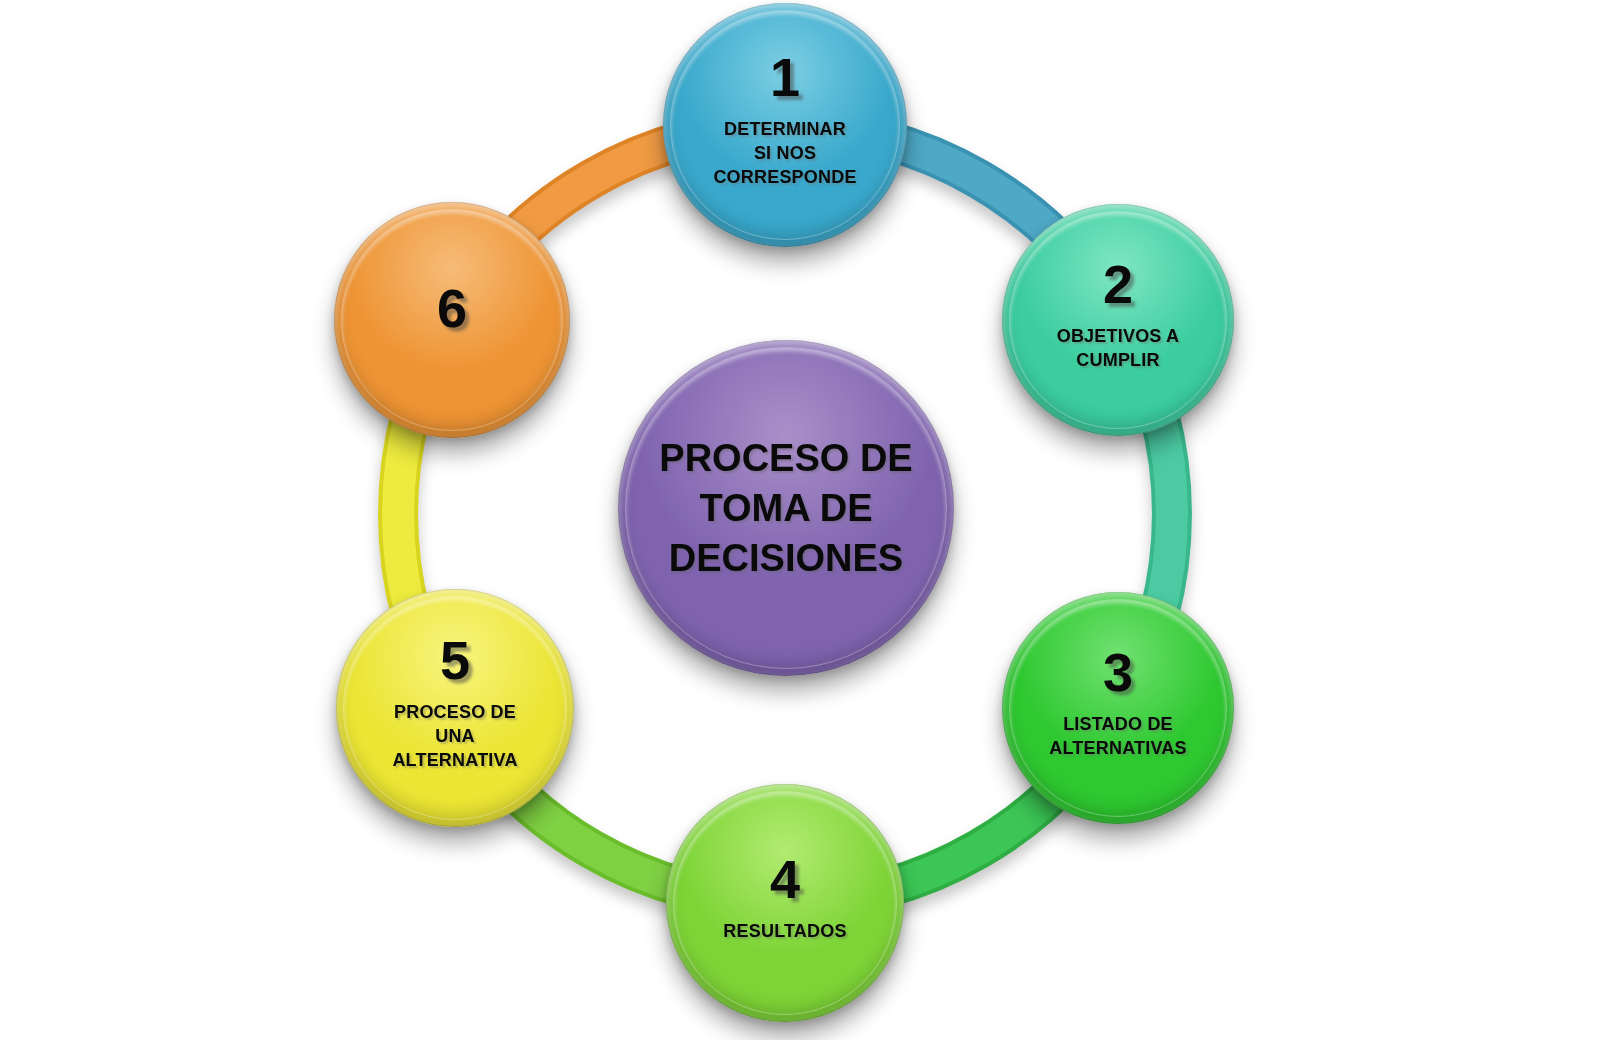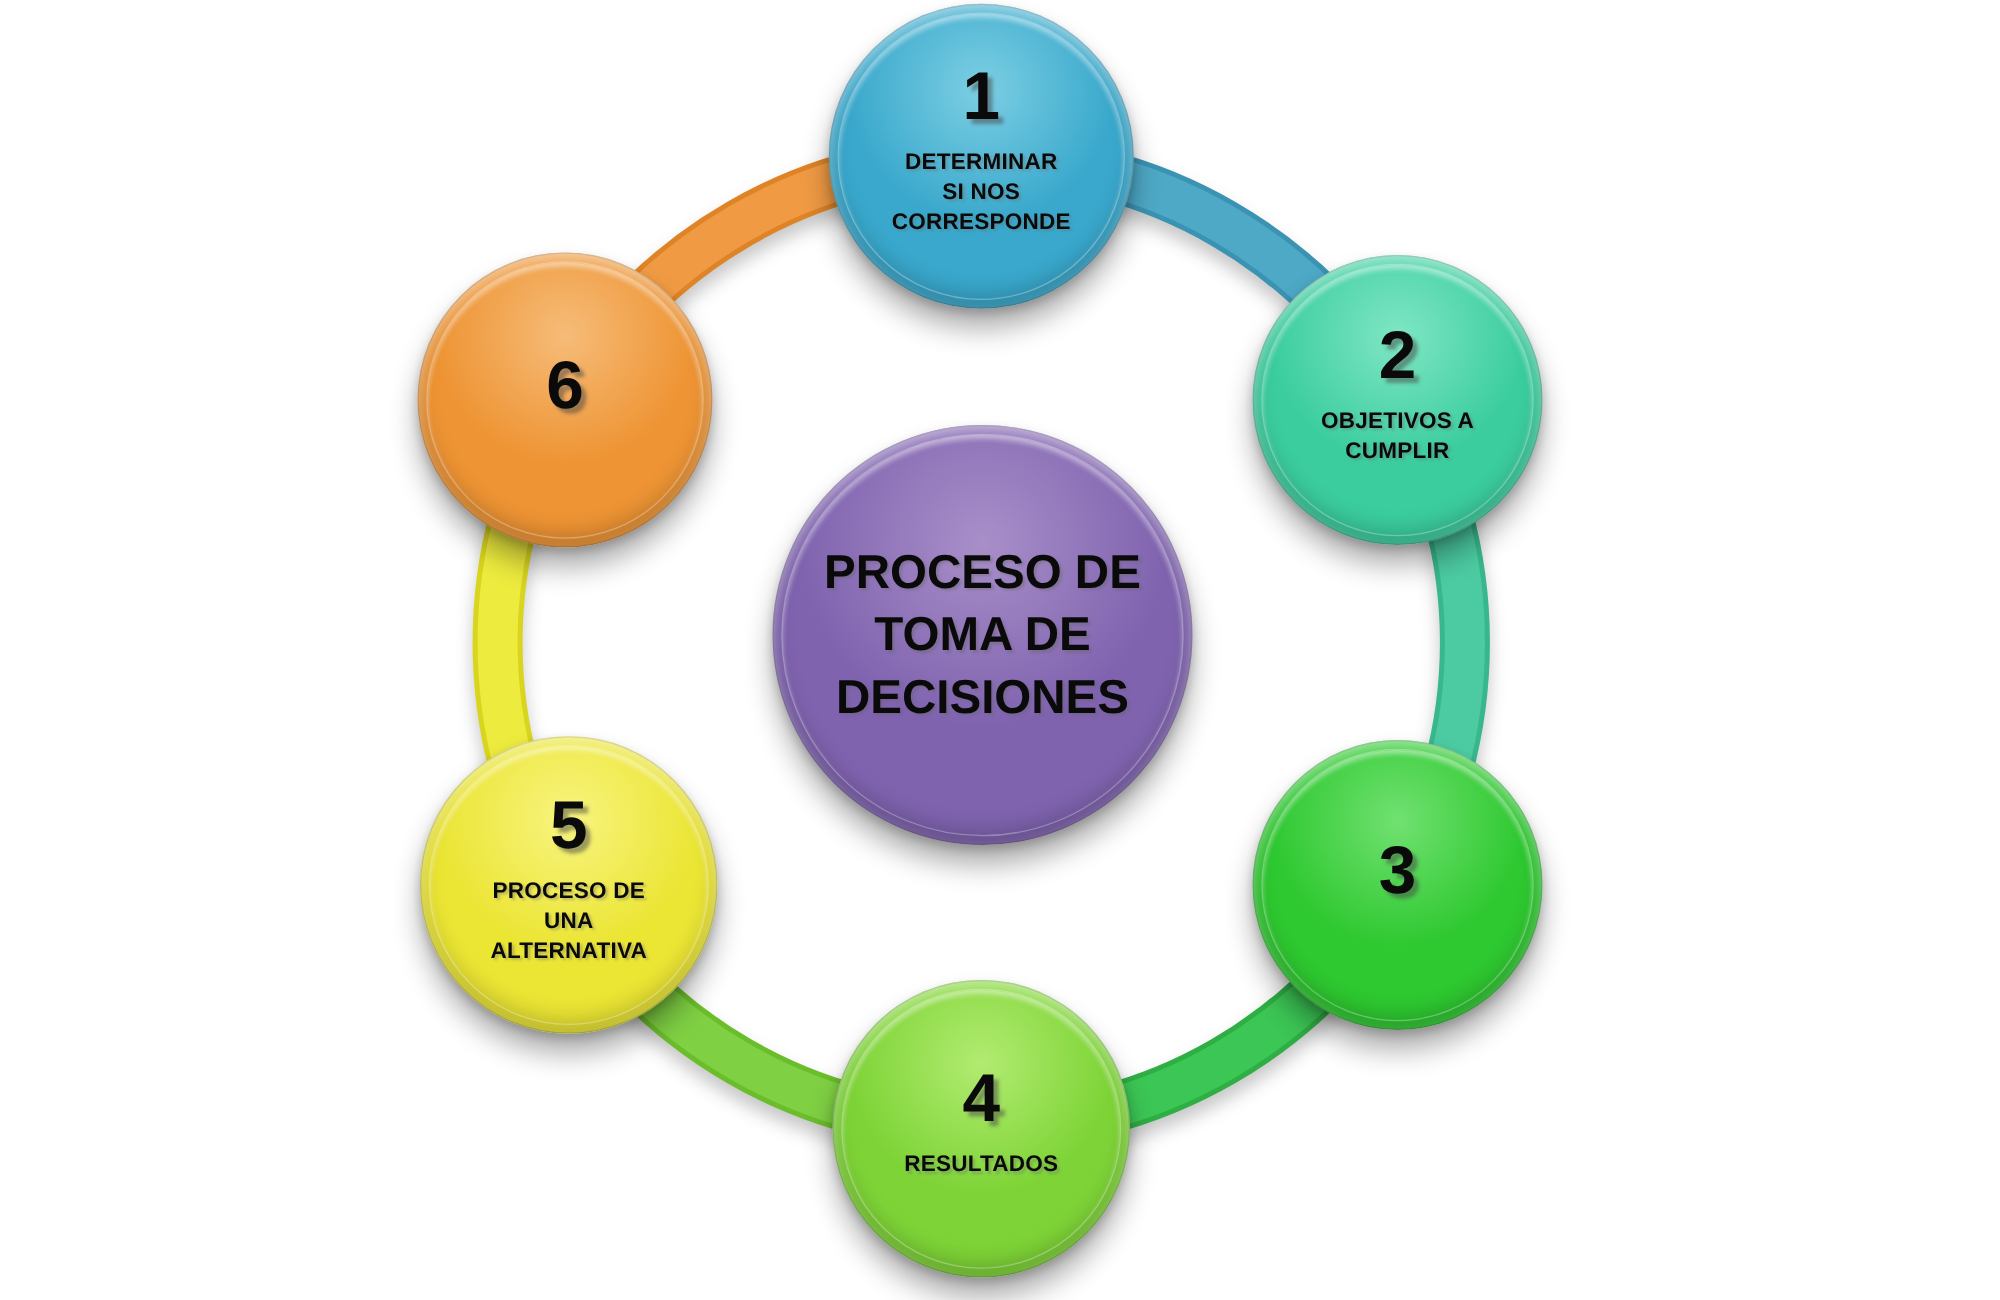--- a/index.html
+++ b/index.html
@@ -130,20 +130,22 @@
   </div>
 
   <div class="node" style="left: 1002px; top: 204px; width: 232px; height: 232px; --light: #7FE6C4; --main: #3BCD9E; --dark: #269B75;">
     <div class="num">2</div>
     <div class="label">OBJETIVOS A
 CUMPLIR</div>
   </div>
 
   <div class="node" style="left: 1002px; top: 592px; width: 232px; height: 232px; --light: #71E171; --main: #2EC830; --dark: #1D9A20;">
     <div class="num">3</div>
+    <div class="label">LISTADO DE
+ALTERNATIVAS</div>
   </div>
 
   <div class="node" style="left: 666px; top: 784px; width: 238px; height: 238px; --light: #B2EB71; --main: #7ED437; --dark: #58AC1A;">
     <div class="num">4</div>
     <div class="label">RESULTADOS</div>
   </div>
 
   <div class="node" style="left: 336px; top: 589px; width: 238px; height: 238px; --light: #F8F47F; --main: #EBE534; --dark: #C6BB10;">
     <div class="num">5</div>
     <div class="label">PROCESO DE

